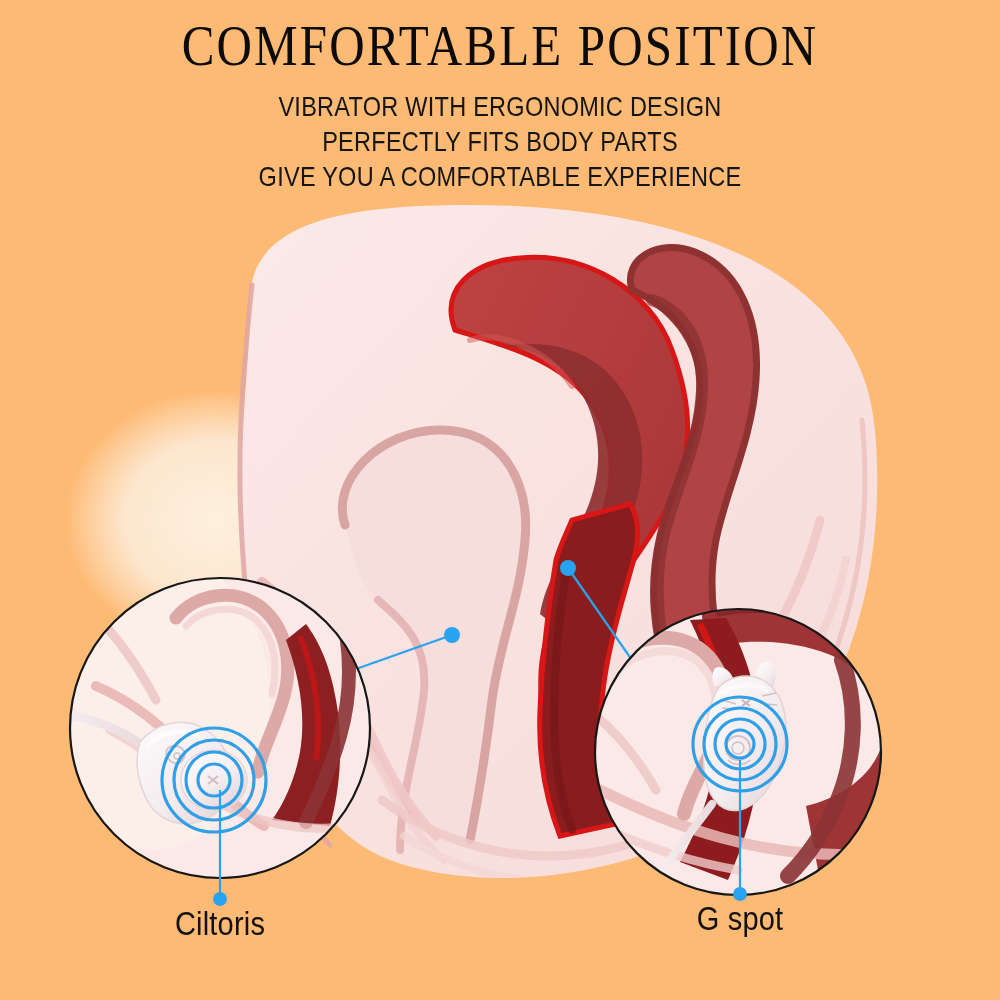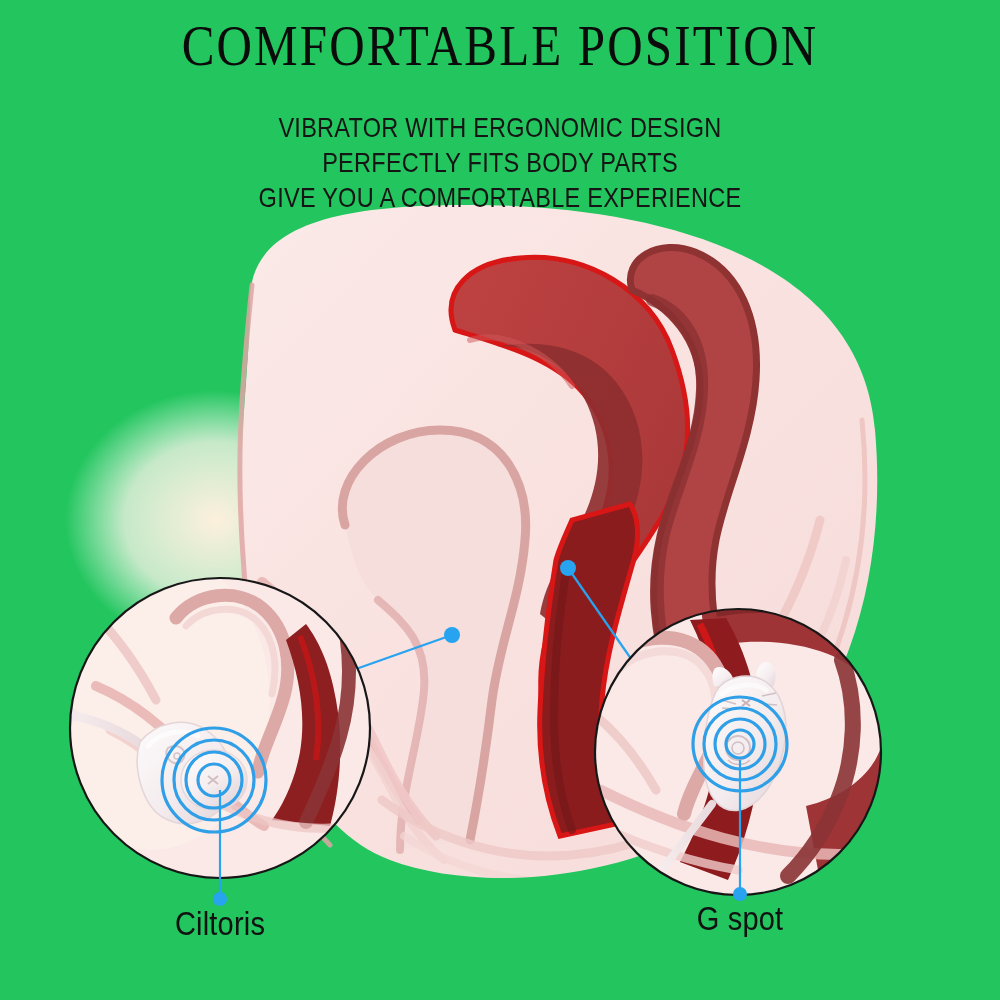--- a/index.html
+++ b/index.html
@@ -1,33 +1,33 @@
 <!DOCTYPE html>
 <html><head>
 <meta charset="utf-8">
 <style>
   html,body{margin:0;padding:0;background:#fff;}
   body{
     width:1000px;height:1000px;position:relative;overflow:hidden;
     font-family:"Liberation Sans", sans-serif;
     -webkit-font-smoothing:antialiased;
   }
-  .stage{position:absolute;inset:0;width:1000px;height:1000px;background:#22c55e;}
+  .stage{position:absolute;inset:0;width:1000px;height:1000px;background:#fdba74;}
 
   
   .title{
     position:absolute;left:0;top:16px;width:1000px;text-align:center;
     font-family:"Liberation Serif", serif;
     font-size:57px;line-height:1.05;letter-spacing:2.5px;
     color:#0b0b0b;font-weight:400;
     transform:scaleX(.86);transform-origin:50% 50%;
     white-space:nowrap;
   }
   .subwrap{
-    position:absolute;left:0;top:110px;width:1000px;text-align:center;
+    position:absolute;left:0;top:89px;width:1000px;text-align:center;
   }
   .subline{
     font-family:"Liberation Sans", sans-serif;
     font-size:28px;line-height:35px;letter-spacing:.3px;
     color:#151515;font-weight:400;
     transform:scaleX(.84);transform-origin:50% 50%;
     white-space:nowrap;
   }
 
   

